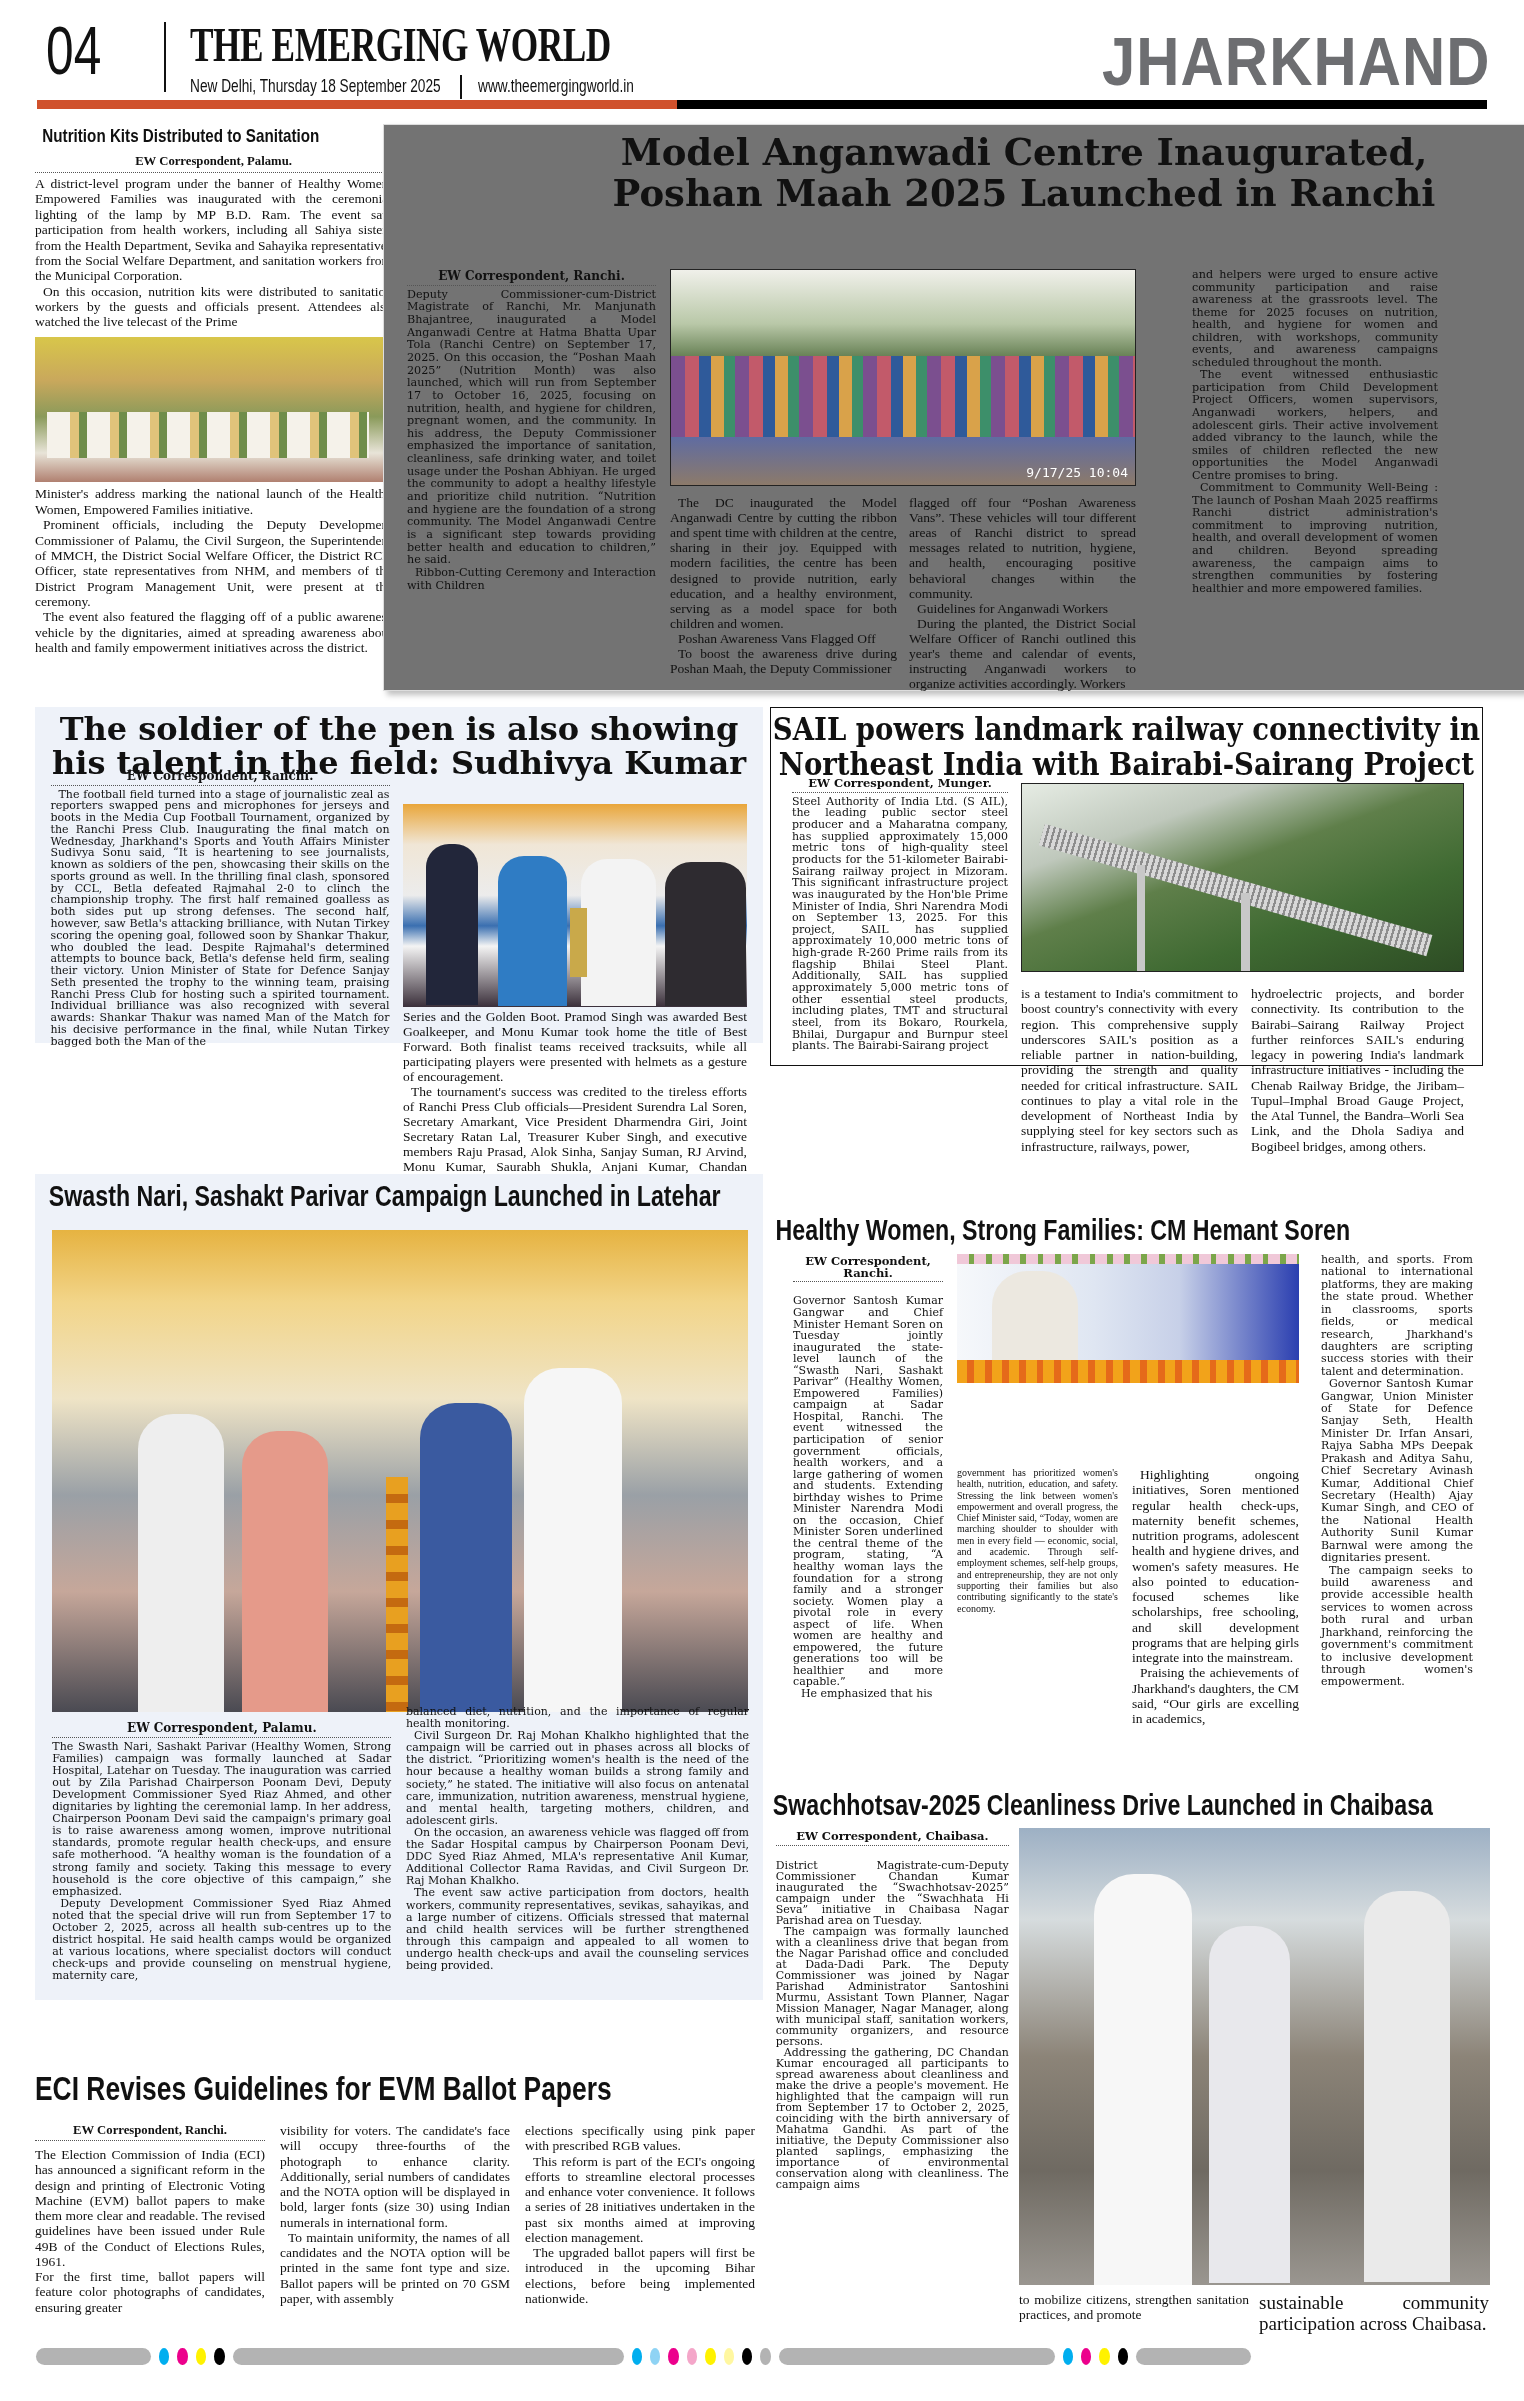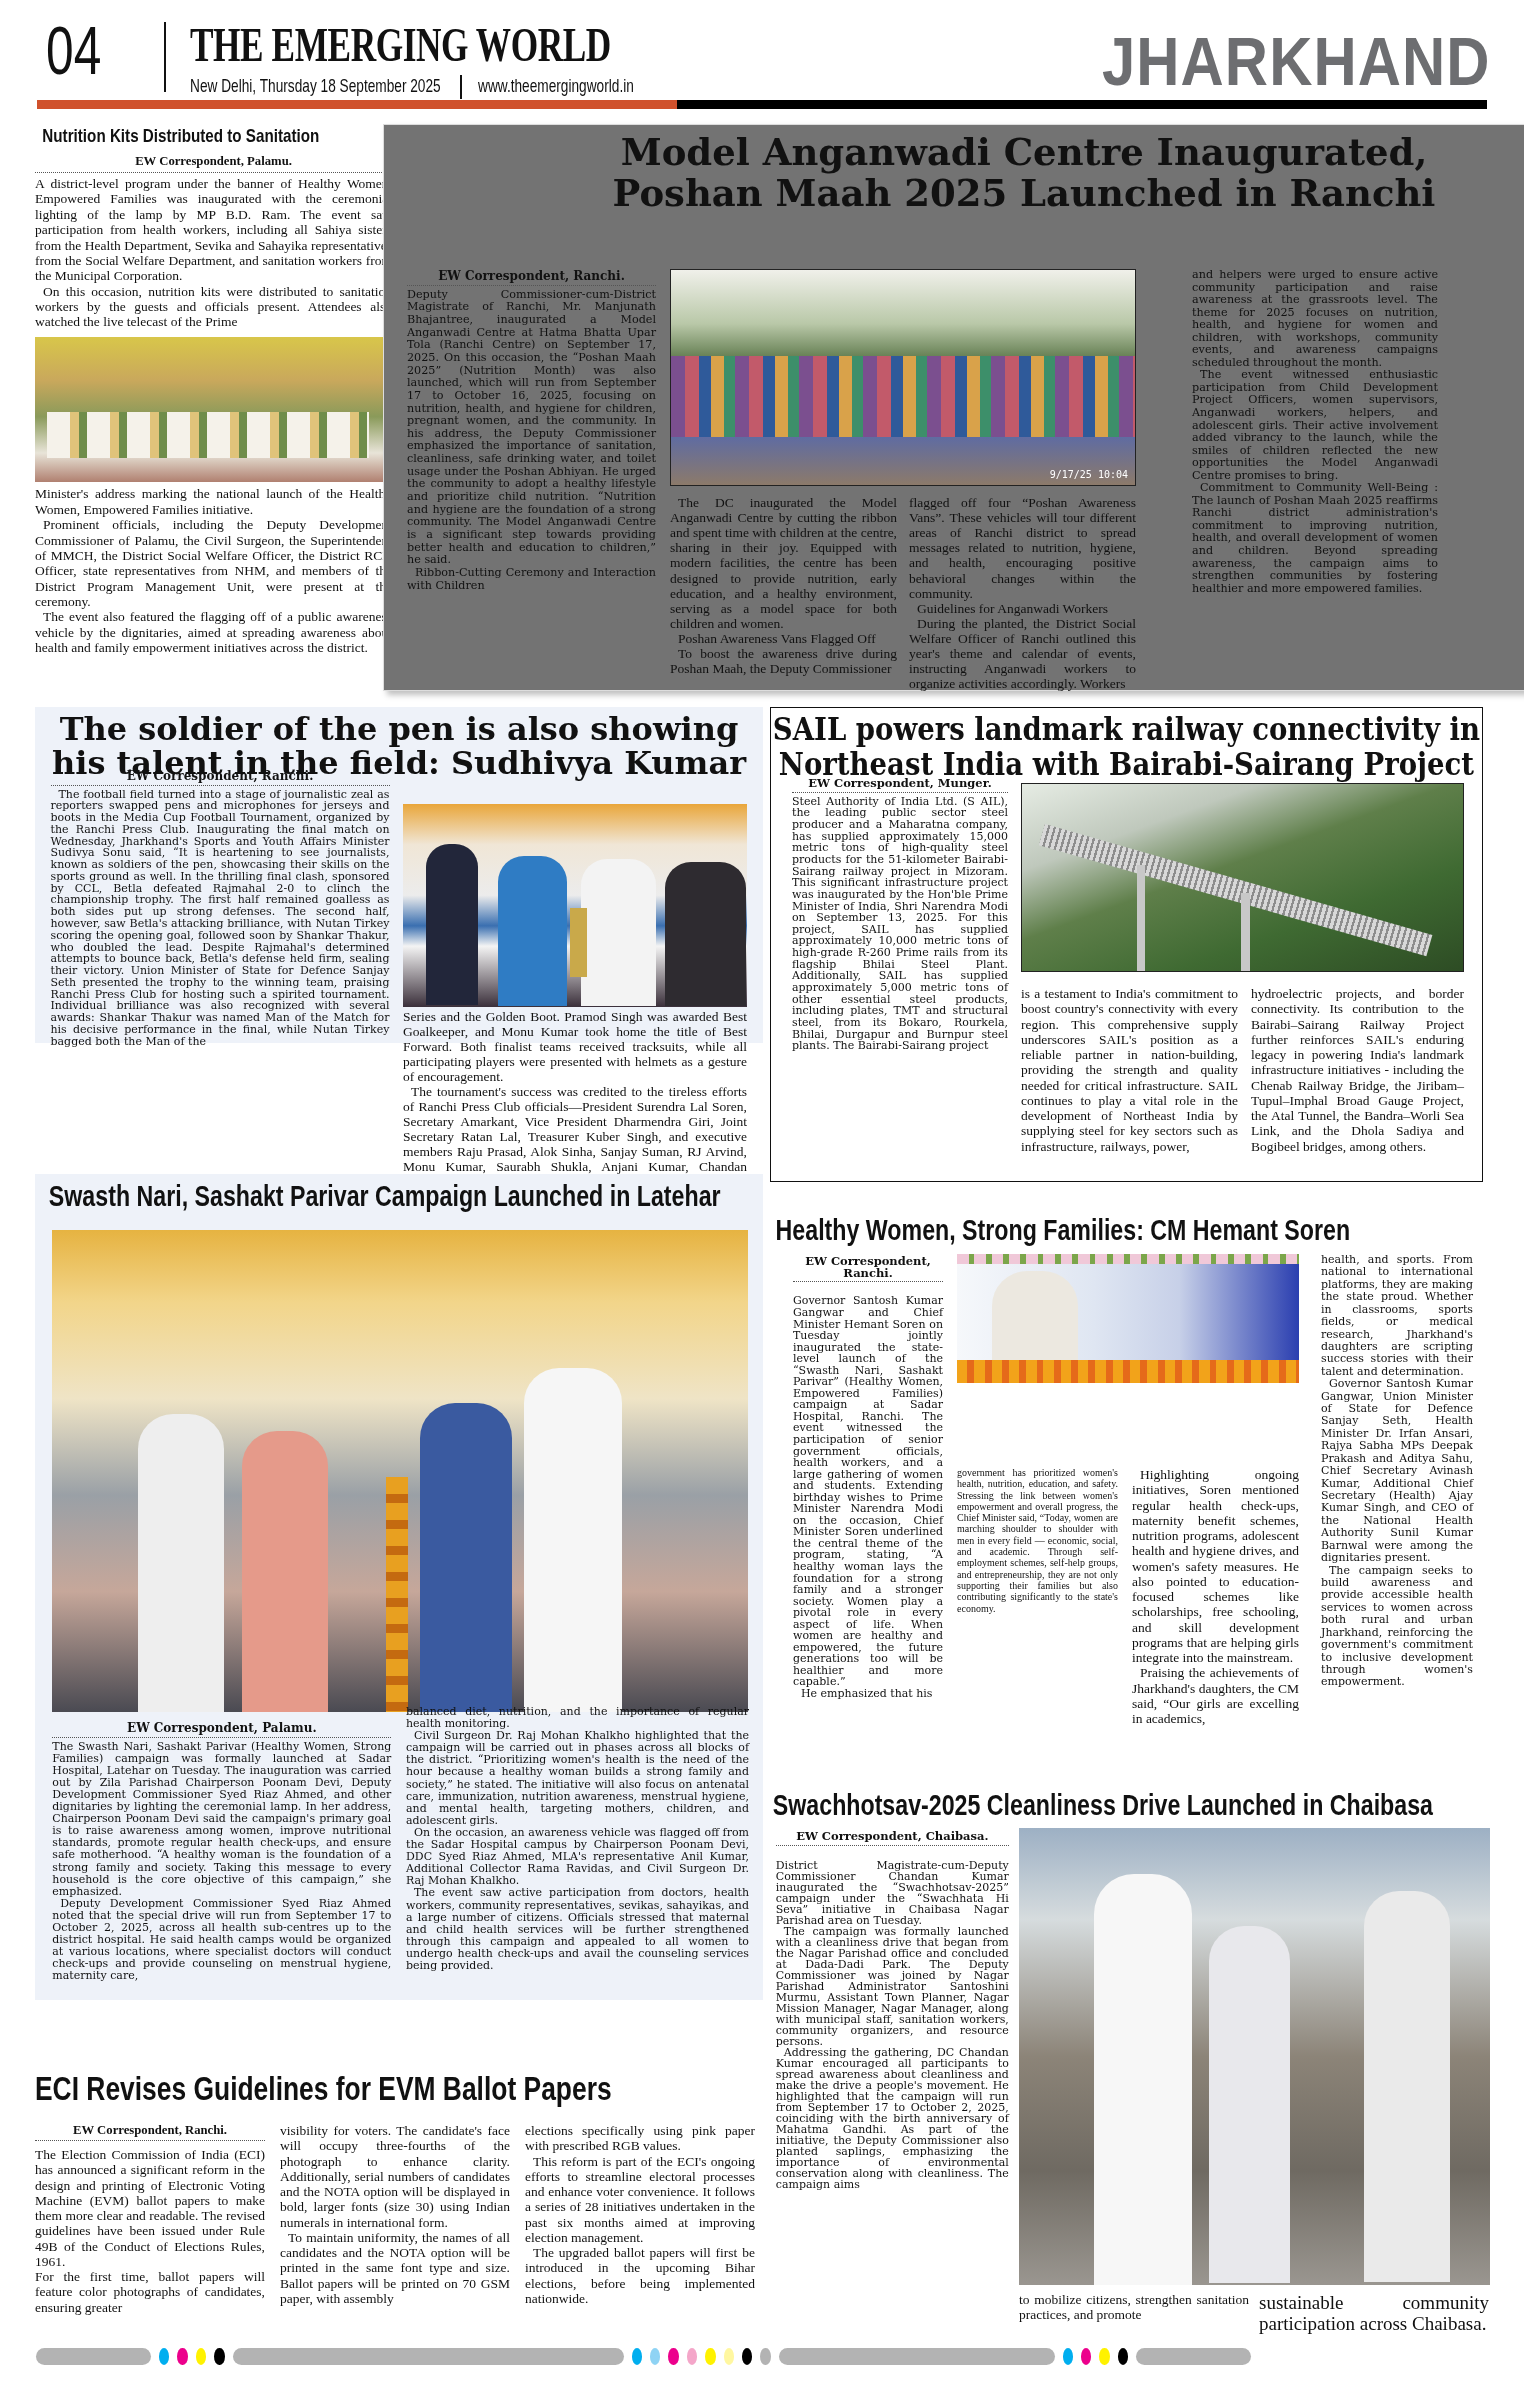--- a/index.html
+++ b/index.html
@@ -69,21 +69,21 @@
   </div>
   <div class="abs" style="left:23px;top:144px;width:249px">
     <div class="byline">EW Correspondent, Ranchi.</div>
     <div class="body" style="font-size:11.2px;line-height:1.13;margin-top:2.3px">
       <p class="ni">Deputy Commissioner-cum-District Magistrate of Ranchi, Mr. Manjunath Bhajantree, inaugurated a Model Anganwadi Centre at Hatma Bhatta Upar Tola (Ranchi Centre) on September 17, 2025. On this occasion, the “Poshan Maah 2025” (Nutrition Month) was also launched, which will run from September 17 to October 16, 2025, focusing on nutrition, health, and hygiene for children, pregnant women, and the community. In his address, the Deputy Commissioner emphasized the importance of sanitation, cleanliness, safe drinking water, and toilet usage under the Poshan Abhiyan. He urged the community to adopt a healthy lifestyle and prioritize child nutrition. “Nutrition and hygiene are the foundation of a strong community. The Model Anganwadi Centre is a significant step towards providing better health and education to children,” he said.</p>
       <p>Ribbon-Cutting Ceremony and Interaction with Children</p>
     </div>
   </div>
   <div class="abs photo" style="left:286px;top:144px;width:466px;height:217px;background:linear-gradient(180deg,#f0f0ea 0%,#b9c8a8 25%,#4e6b3c 45%,#a07aa0 60%,#5a6aa8 75%,#8c7a6a 100%)">
     <div style="position:absolute;left:0;right:0;top:86px;height:81px;background:repeating-linear-gradient(90deg,#7b4f8f 0 14px,#c25a6a 14px 28px,#2f5a9a 28px 40px,#d9a24a 40px 53px,#3d8f6a 53px 64px)"></div>
-    <div style="position:absolute;right:7px;bottom:4.6px;color:#fff;font-family:'DejaVu Sans Mono',monospace;font-size:10px;text-align:right">9/17/25 10:04</div>
+    <div style="position:absolute;right:7px;bottom:4.6px;color:#fff;font-family:'DejaVu Sans Mono',monospace;font-size:13px;text-align:right">9/17/25 10:04</div>
   </div>
   <div class="abs body narrow" style="left:286px;top:370px;width:227px;font-size:13.5px;line-height:1.12">
     <p>The DC inaugurated the Model Anganwadi Centre by cutting the ribbon and spent time with children at the centre, sharing in their joy. Equipped with modern facilities, the centre has been designed to provide nutrition, early education, and a healthy environment, serving as a model space for both children and women.</p>
     <p>Poshan Awareness Vans Flagged Off</p>
     <p>To boost the awareness drive during Poshan Maah, the Deputy Commissioner</p>
   </div>
   <div class="abs body narrow" style="left:525px;top:370px;width:227px;font-size:13.5px;line-height:1.12">
     <p class="ni">flagged off four “Poshan Awareness Vans”. These vehicles will tour different areas of Ranchi district to spread messages related to nutrition, hygiene, and health, encouraging positive behavioral changes within the community.</p>
     <p>Guidelines for Anganwadi Workers</p>
     <p>During the planted, the District Social Welfare Officer of Ranchi outlined this year's theme and calendar of events, instructing Anganwadi workers to organize activities accordingly. Workers</p>
@@ -112,21 +112,21 @@
     <div style="position:absolute;left:178px;top:55px;width:75px;height:147px;background:#f3f3f3;border-radius:26px 26px 0 0"></div>
     <div style="position:absolute;left:262px;top:58px;width:81px;height:144px;background:#2e2b30;border-radius:26px 26px 0 0"></div>
     <div style="position:absolute;left:167px;top:104px;width:17.3px;height:69px;background:#c9a94a"></div>
   </div>
   <div class="abs body narrow" style="left:368px;top:302px;width:344px;font-size:13.5px;line-height:1.11">
     <p class="ni">Series and the Golden Boot. Pramod Singh was awarded Best Goalkeeper, and Monu Kumar took home the title of Best Forward. Both finalist teams received tracksuits, while all participating players were presented with helmets as a gesture of encouragement.</p>
     <p>The tournament's success was credited to the tireless efforts of Ranchi Press Club officials—President Surendra Lal Soren, Secretary Amarkant, Vice President Dharmendra Giri, Joint Secretary Ratan Lal, Treasurer Kuber Singh, and executive members Raju Prasad, Alok Sinha, Sanjay Suman, RJ Arvind, Monu Kumar, Saurabh Shukla, Anjani Kumar, Chandan Bhattacharya, and Vijay Mishra.</p>
   </div>
 </section>
 
-<section class="abs frame" style="left:770px;top:707px;width:713px;height:475px">
+<section class="abs frame" style="left:770px;top:707px;width:713px;height:359px">
   <div class="head" style="font-size:32px;margin-top:3.5px;line-height:1.12;transform:scaleX(.86);transform-origin:center top;width:116%;margin-left:-8%">
     <div>SAIL powers landmark railway connectivity in</div>
     <div>Northeast India with Bairabi-Sairang Project</div>
   </div>
   <div class="abs" style="left:21px;top:68px;width:216px">
     <div class="byline" style="font-size:11.5px">EW Correspondent, Munger.</div>
     <div class="body" style="font-size:11px;line-height:1.06;margin-top:2.3px">
       <p class="ni">Steel Authority of India Ltd. (S AIL), the leading public sector steel producer and a Maharatna company, has supplied approximately 15,000 metric tons of high-quality steel products for the 51-kilometer Bairabi-Sairang railway project in Mizoram. This significant infrastructure project was inaugurated by the Hon'ble Prime Minister of India, Shri Narendra Modi on September 13, 2025. For this project, SAIL has supplied approximately 10,000 metric tons of high-grade R-260 Prime rails from its flagship Bhilai Steel Plant. Additionally, SAIL has supplied approximately 5,000 metric tons of other essential steel products, including plates, TMT and structural steel, from its Bokaro, Rourkela, Bhilai, Durgapur and Burnpur steel plants. The Bairabi-Sairang project</p>
     </div>
   </div>

